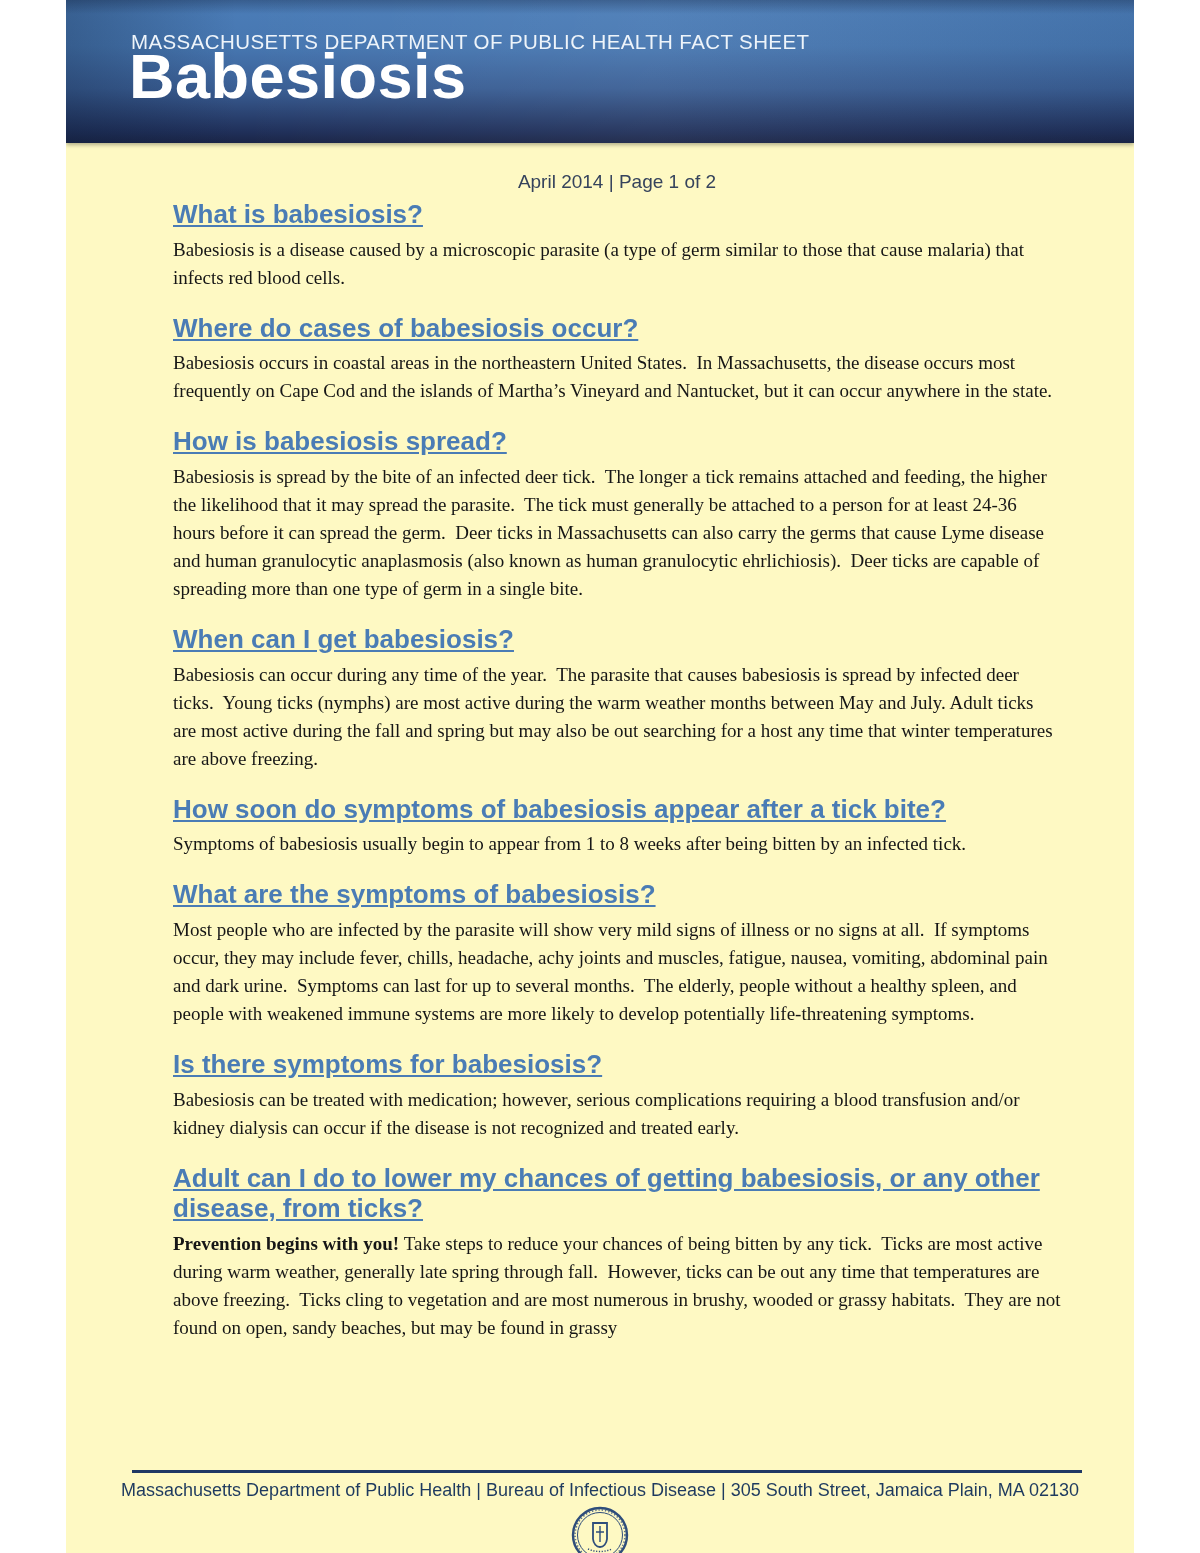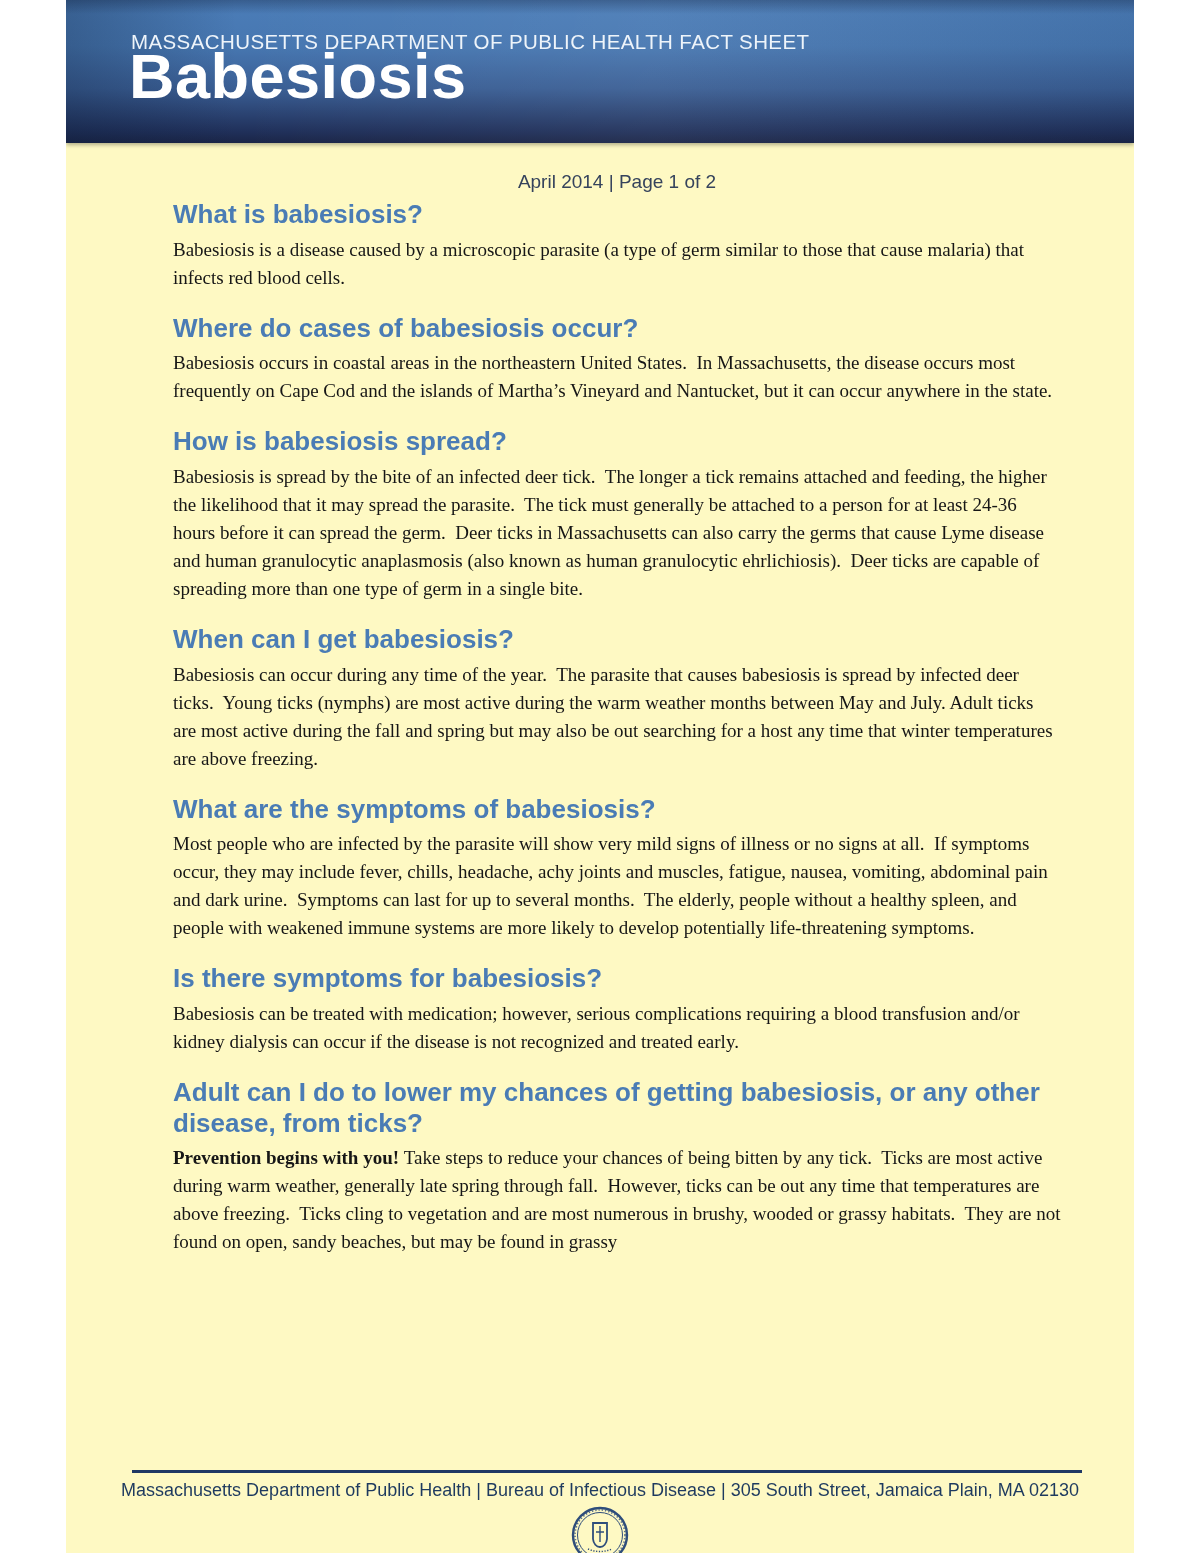--- a/index.html
+++ b/index.html
@@ -59,20 +59,21 @@
   }
   .section { margin-top: 21px; }
   .section:first-of-type { margin-top: 6px; }
   .section h2 {
     font-family: "Liberation Sans", sans-serif;
     font-size: 26px;
     font-weight: 700;
     line-height: 1.18;
     color: #4a7cb5;
     margin: 0 0 6px 0;
+    text-decoration: underline;
   }
   .section p {
     font-size: 19px;
     line-height: 28px;
     color: #161616;
     white-space: pre-wrap;
   }
   .section p strong { font-weight: 700; }
 
   
@@ -127,20 +128,22 @@
     <h2>How is babesiosis spread?</h2>
     <p><span>Babesiosis is spread by the bite of an infected deer tick.  The longer a tick remains attached and feeding, the higher the likelihood that it may spread the parasite.  The tick must generally be attached to a person for at least 24-36 hours before it can spread the germ.  Deer ticks in Massachusetts can also carry the germs that cause Lyme disease and human granulocytic anaplasmosis (also known as human granulocytic ehrlichiosis).  Deer ticks are capable of spreading more than one type of germ in a single bite.</span></p>
   </section>
 
   <section class="section">
     <h2>When can I get babesiosis?</h2>
     <p><span>Babesiosis can occur during any time of the year.  The parasite that causes babesiosis is spread by infected deer ticks.  Young ticks (nymphs) are most active during the warm weather months between May and July. Adult ticks are most active during the fall and spring but may also be out searching for a host any time that winter temperatures are above freezing.</span></p>
   </section>
 
   <section class="section">
+    <h2>How soon do symptoms of babesiosis appear after a tick bite?</h2>
+    <p><span>Symptoms of babesiosis usually begin to appear from 1 to 8 weeks after being bitten by an infected tick.</span></p>
   </section>
 
   <section class="section">
     <h2>What are the symptoms of babesiosis?</h2>
     <p><span>Most people who are infected by the parasite will show very mild signs of illness or no signs at all.  If symptoms occur, they may include fever, chills, headache, achy joints and muscles, fatigue, nausea, vomiting, abdominal pain and dark urine.  Symptoms can last for up to several months.  The elderly, people without a healthy spleen, and people with weakened immune systems are more likely to develop potentially life-threatening symptoms.</span></p>
   </section>
 
   <section class="section">
     <h2>Is there symptoms for babesiosis?</h2>
     <p><span>Babesiosis can be treated with medication; however, serious complications requiring a blood transfusion and/or kidney dialysis can occur if the disease is not recognized and treated early.</span></p>

